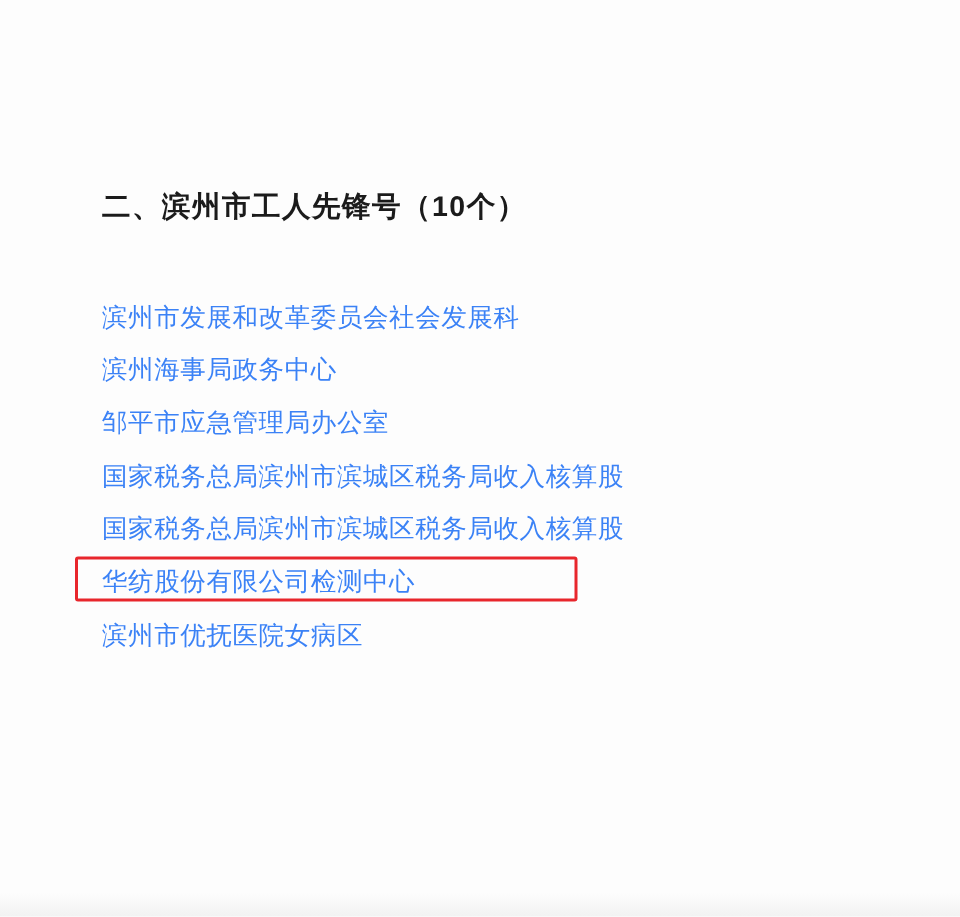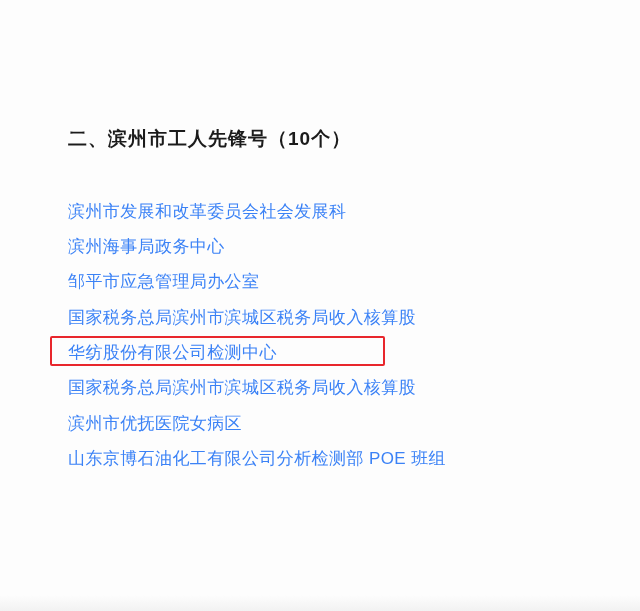--- a/index.html
+++ b/index.html
@@ -92,30 +92,27 @@
       </li>
       <li class="entry-item">
         <span class="entry-text">滨州海事局政务中心</span>
       </li>
       <li class="entry-item">
         <span class="entry-text">邹平市应急管理局办公室</span>
       </li>
       <li class="entry-item">
         <span class="entry-text">国家税务总局滨州市滨城区税务局收入核算股</span>
       </li>
+      <li class="entry-item">
+        <span class="entry-text">国家税务总局滨州市滨城区税务局收入核算股</span>
+      </li>
       <li class="entry-item highlighted">
         <span class="highlight-box"></span>
         <span class="entry-text">华纺股份有限公司检测中心</span>
       </li>
       <li class="entry-item">
-        <span class="entry-text">国家税务总局滨州市滨城区税务局收入核算股</span>
-      </li>
-      <li class="entry-item">
         <span class="entry-text">滨州市优抚医院女病区</span>
-      </li>
-      <li class="entry-item">
-        <span class="entry-text">山东京博石油化工有限公司分析检测部 POE 班组</span>
       </li>
     </ul>
 
   </div>
   <div class="bottom-fade"></div>
 </div>
 
 </body></html>

